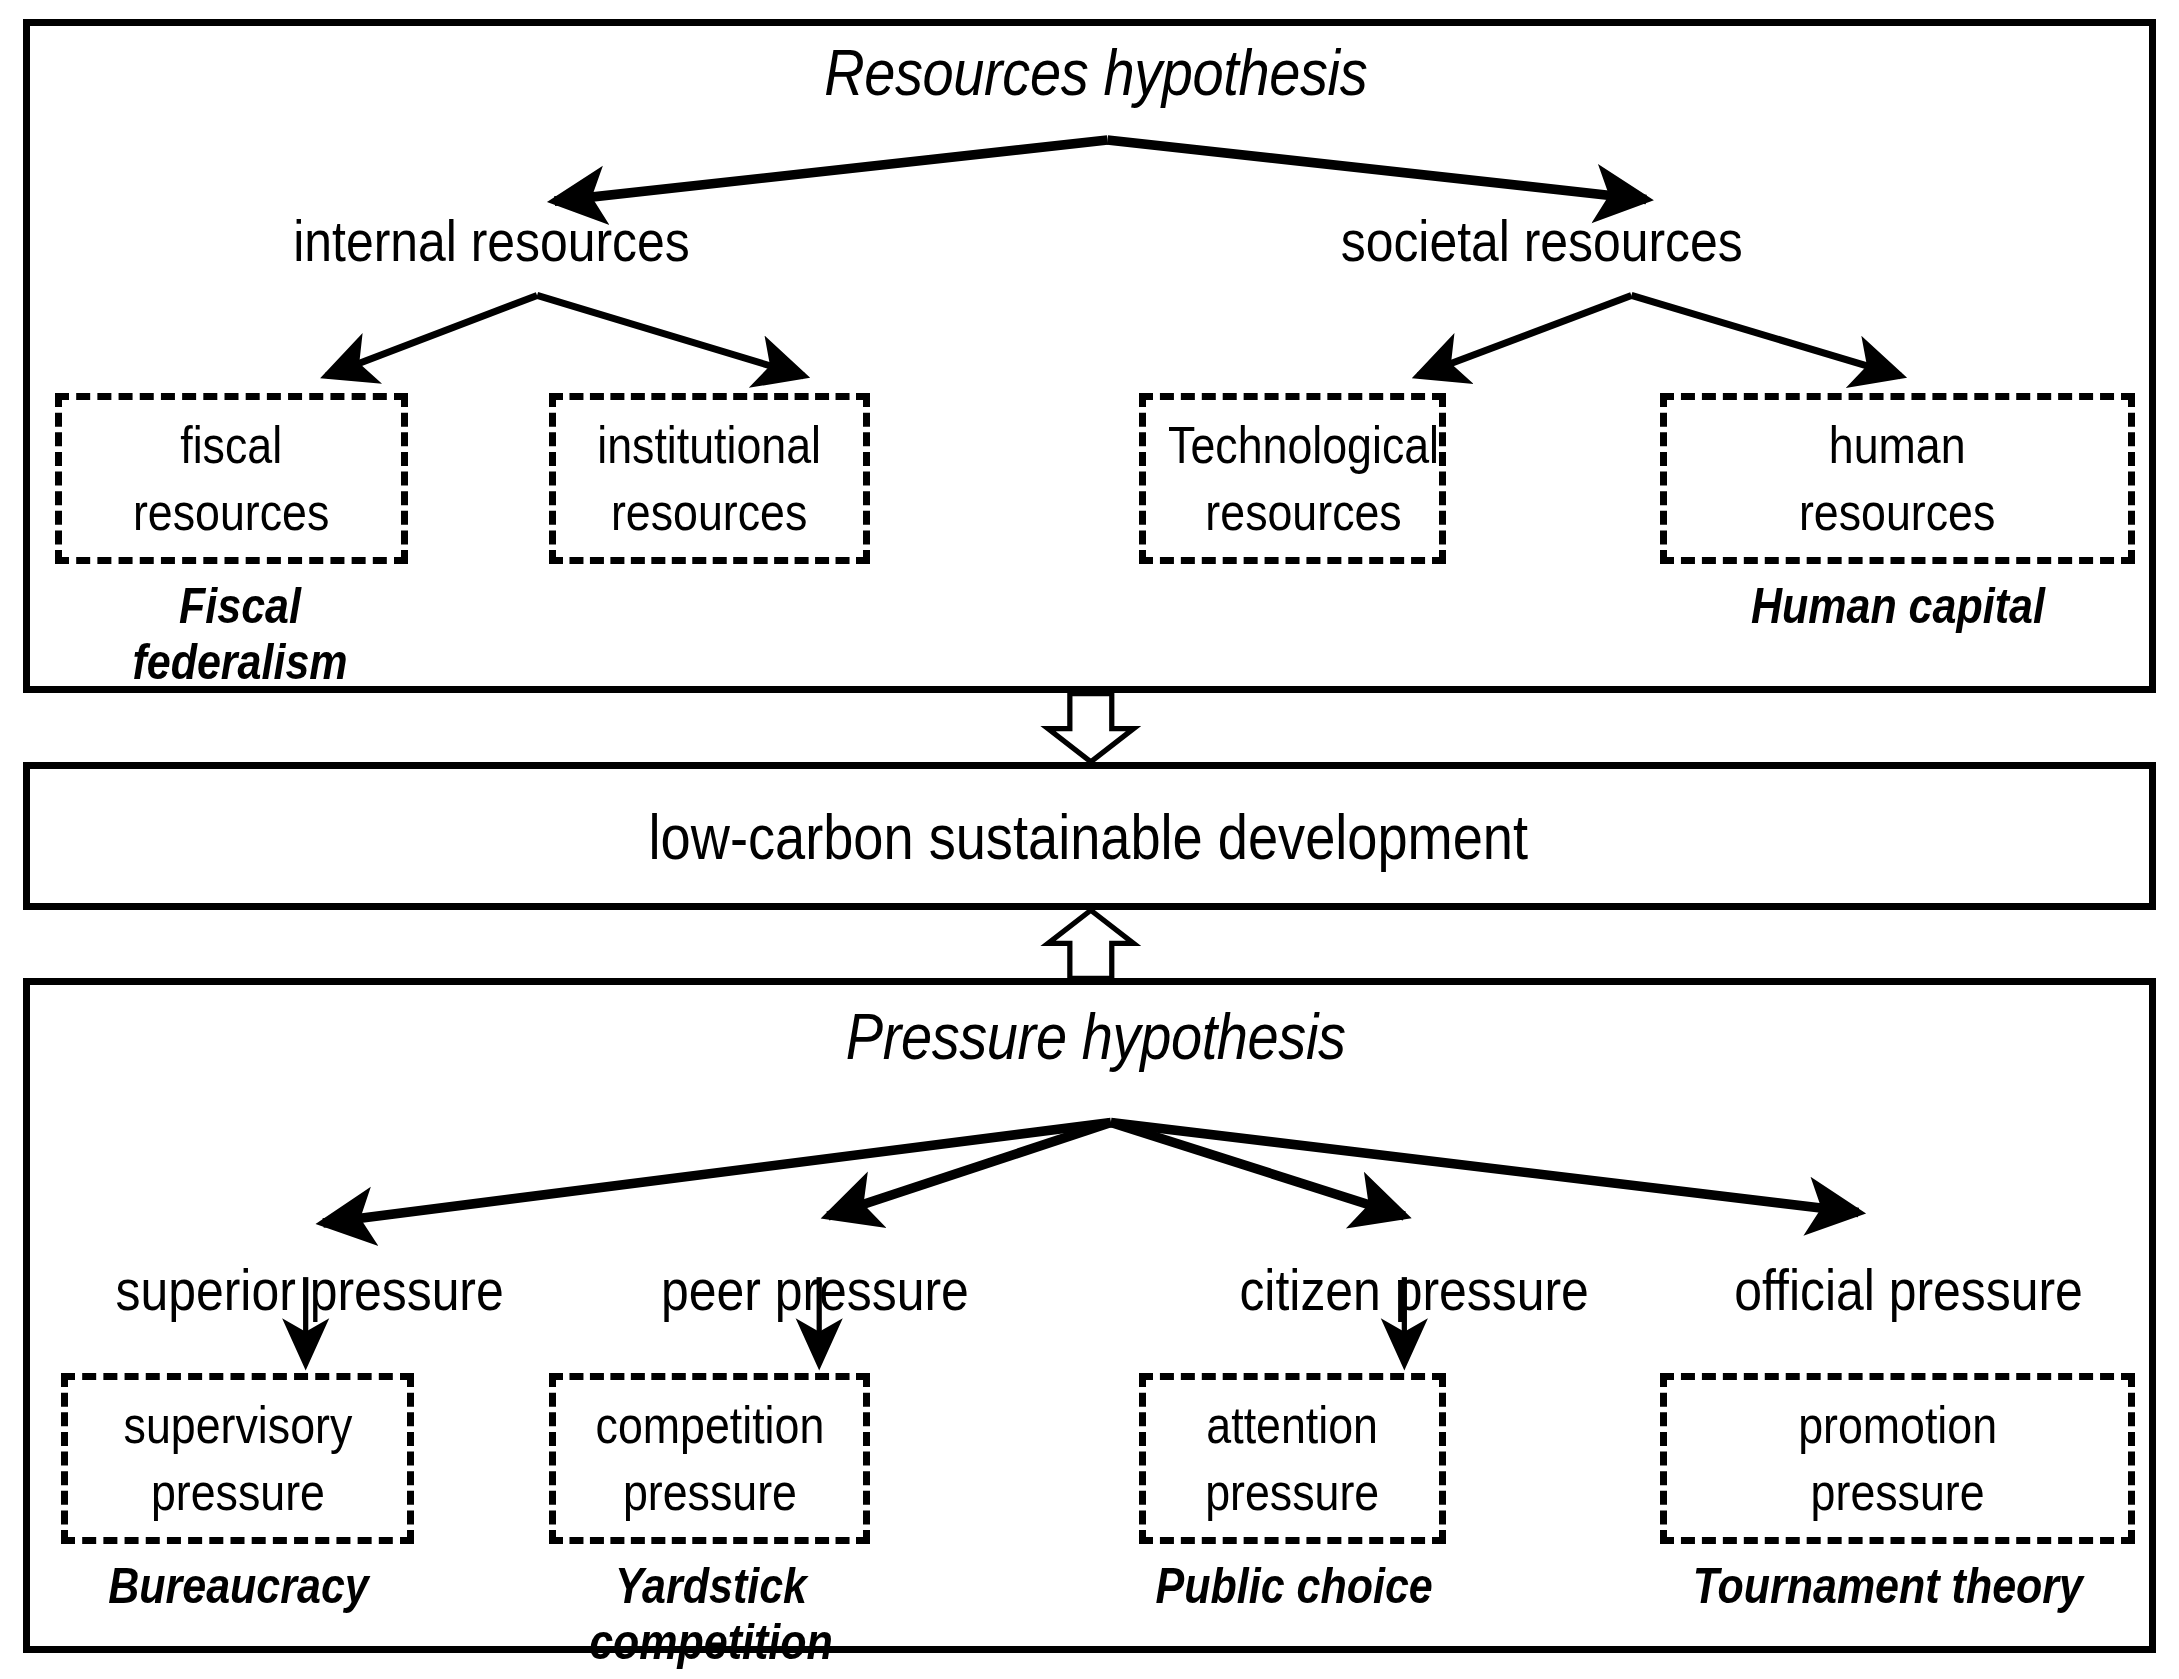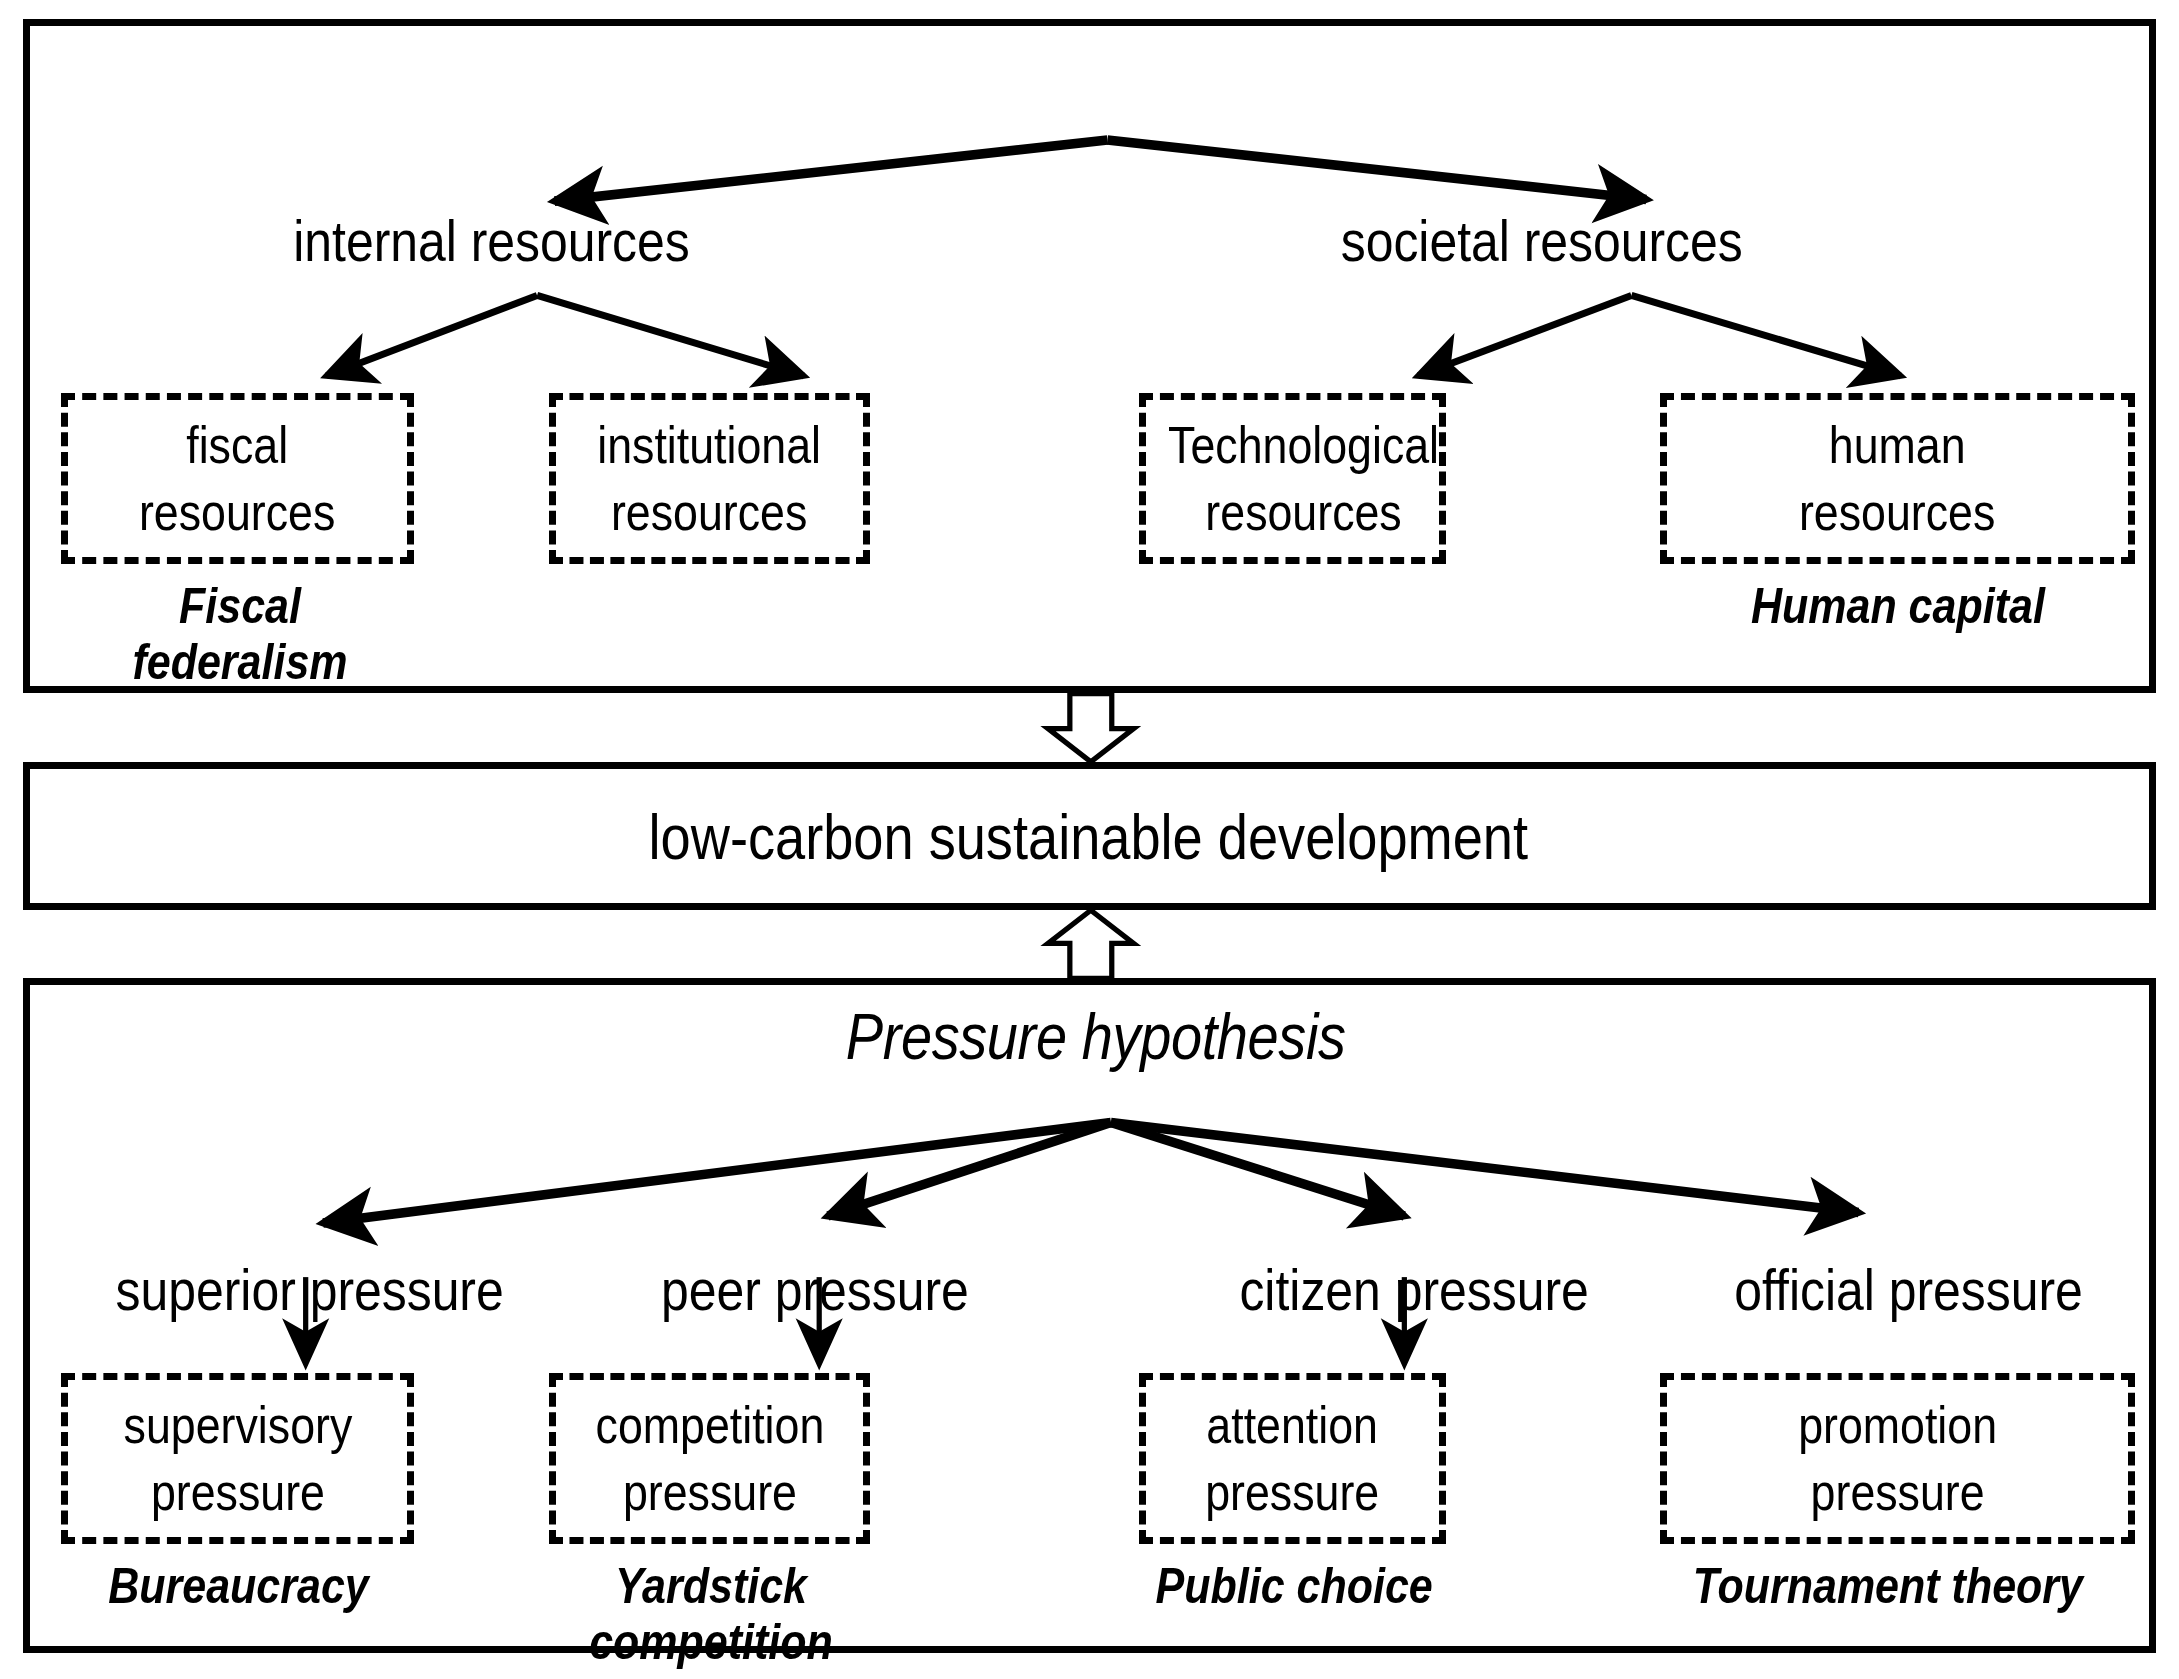--- a/index.html
+++ b/index.html
@@ -78,26 +78,27 @@
     pointer-events: none;
   }
 </style>
 </head>
 <body>
 
 <div id="root">
 
   <div class="panel" id="panel-resources">
 
+    <div class="txt hyp-title" style="left:489px; top:10.5px; width:1153px;"><span class="cond">Resources hypothesis</span></div>
 
     <div class="txt branch" style="left:112px; top:183px; width:699px;"><span class="cond">internal resources</span></div>
 
     <div class="txt branch" style="left:1162px; top:183px; width:699px;"><span class="cond">societal resources</span></div>
 
-    <div class="dashbox" style="left:31px; top:367px; width:353px; height:171px;">
+    <div class="dashbox" style="left:25px; top:367px; width:353px; height:171px;">
       <div class="txt dashbox-text" style="position:relative; width:100%;"><span class="cond">fiscal
 resources</span></div>
     </div>
 
     <div class="dashbox" style="left:519px; top:367px; width:321px; height:171px;">
       <div class="txt dashbox-text" style="position:relative; width:100%;"><span class="cond">institutional
 resources</span></div>
     </div>
 
     <div class="dashbox" style="left:1109px; top:367px; width:307px; height:171px;">

